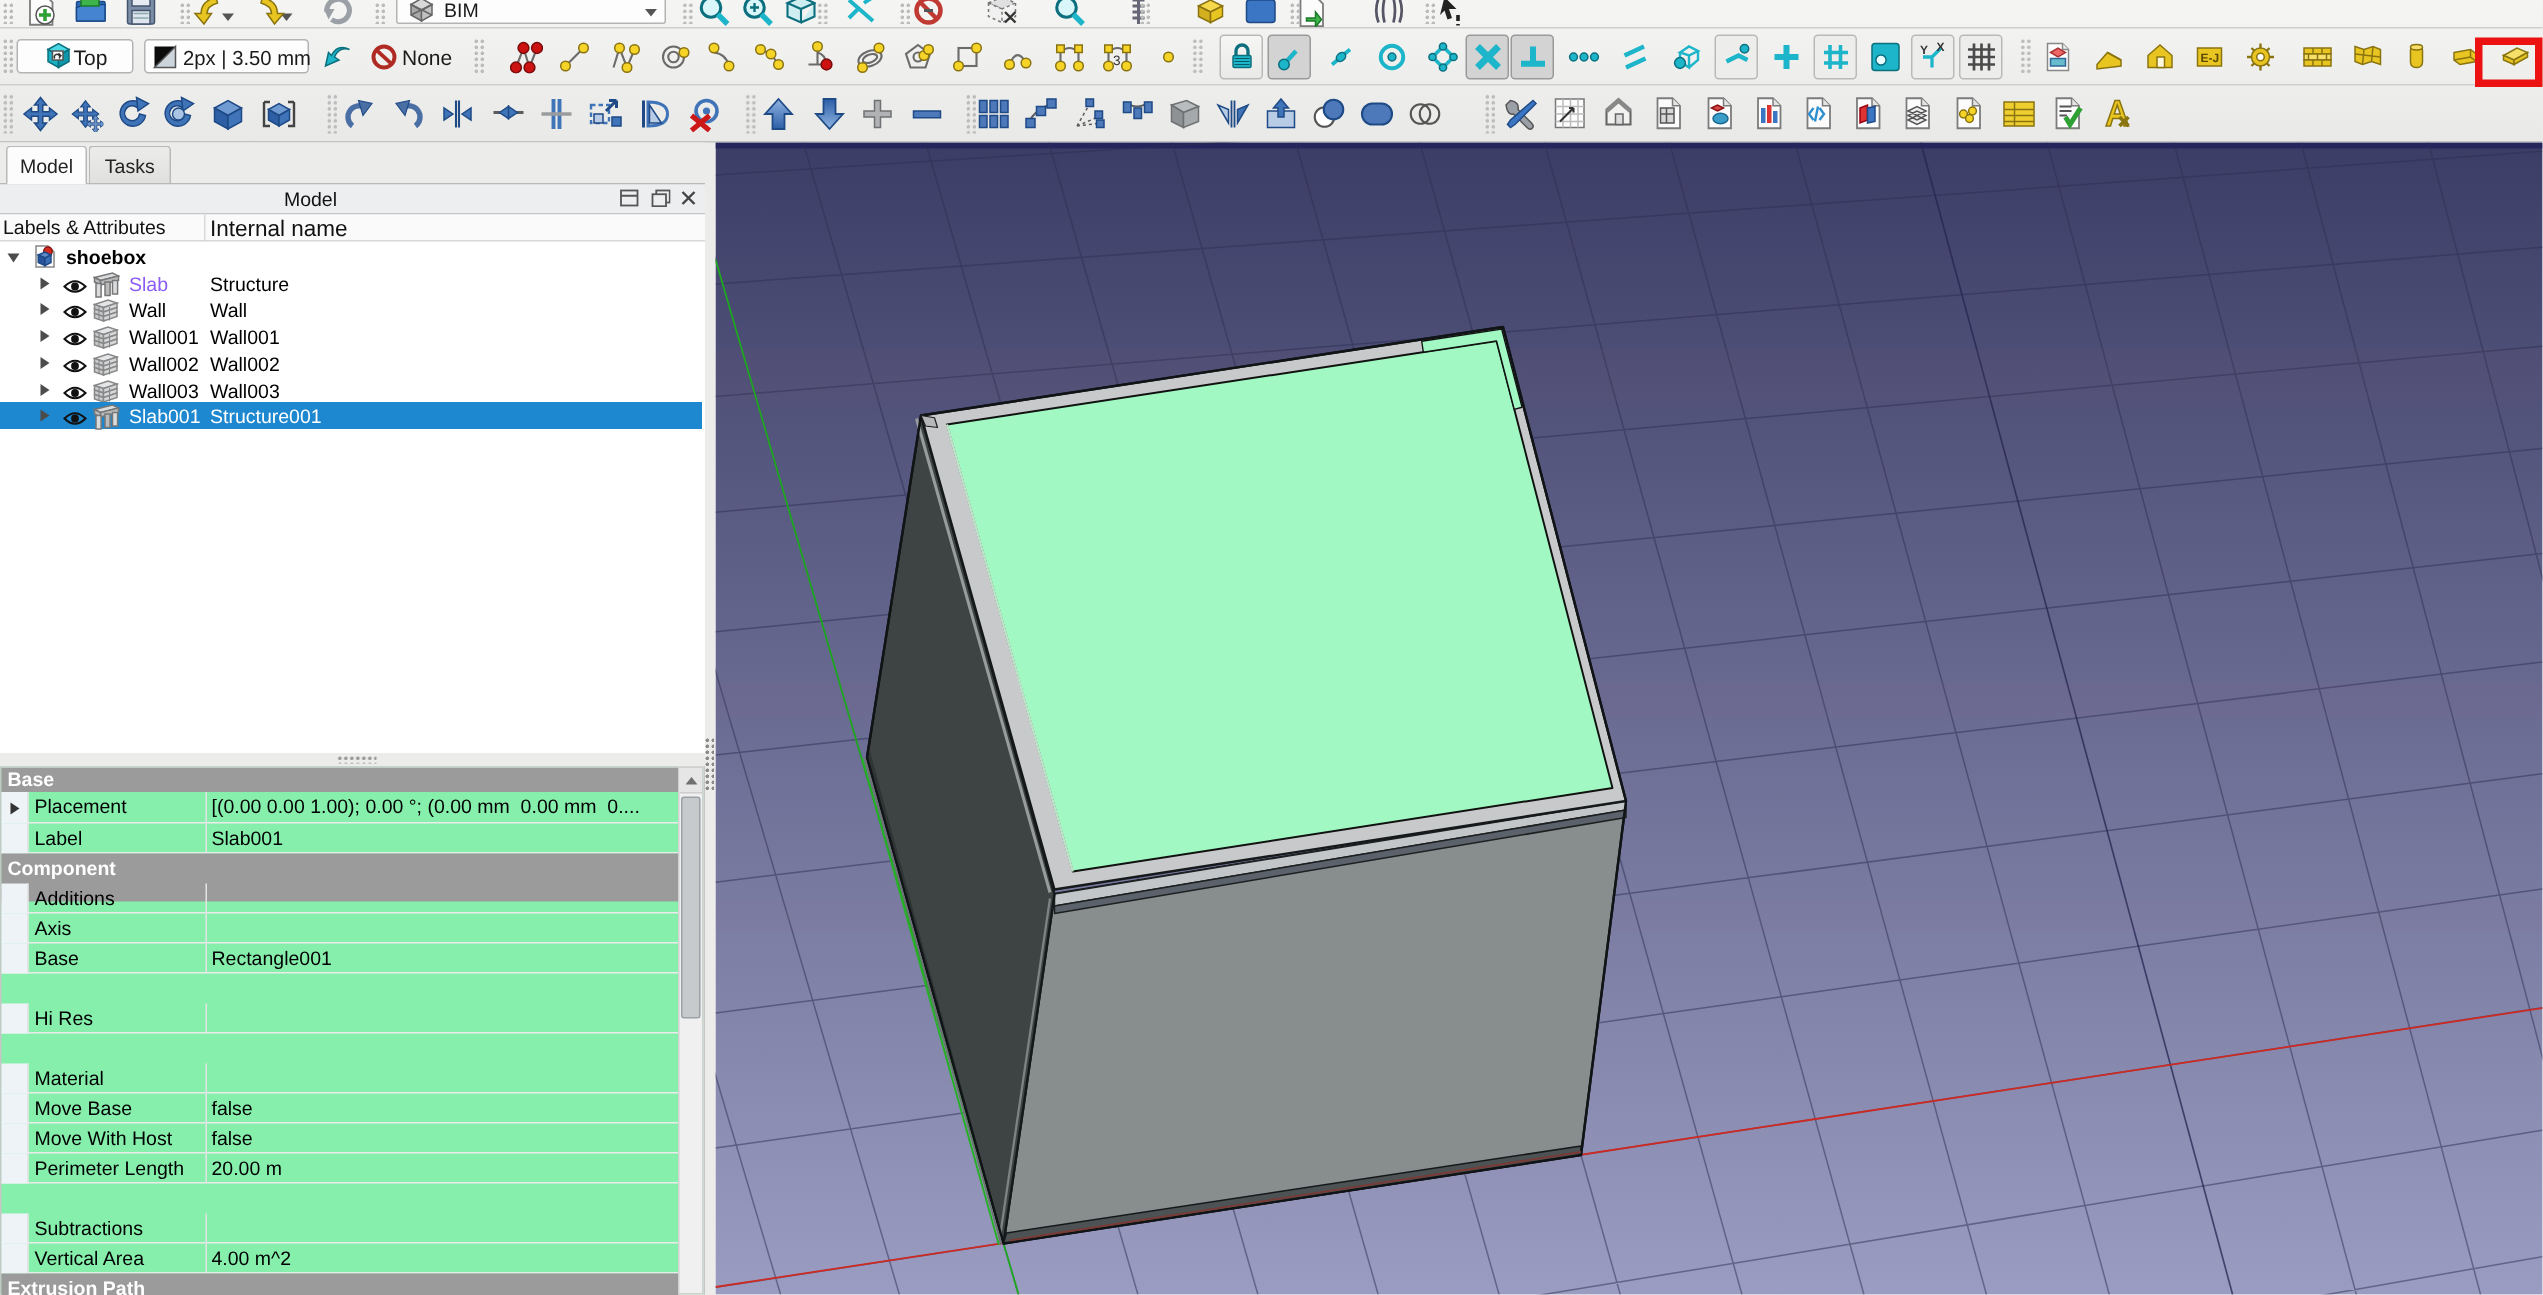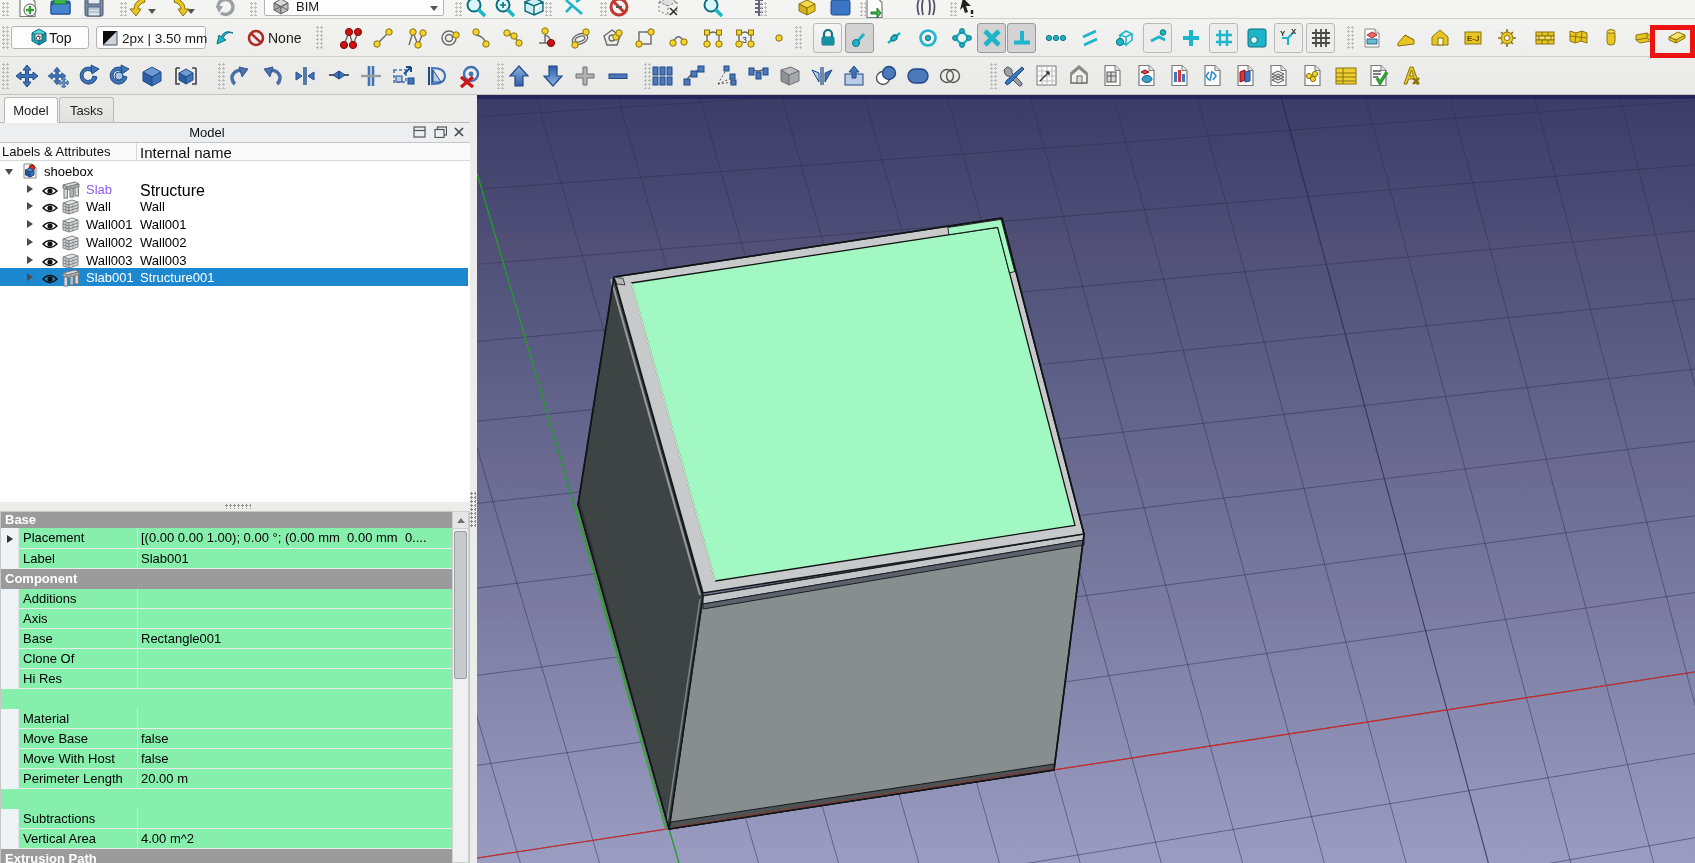--- a/index.html
+++ b/index.html
@@ -5,21 +5,21 @@
 .abs{position:absolute}
 #toolbars{position:absolute;left:0;top:0;width:1695px;height:95px;background:linear-gradient(#f5f5f4,#ededec 60%,#e9e9e8)}
 .tb-sep{position:absolute;left:0;width:1695px;height:1px;background:#cecfce}
 .grip{position:absolute;width:7px;background-image:radial-gradient(circle at 1.5px 1.5px,#bcbcbc 1.1px,transparent 1.3px);background-size:4px 4px}
 .btn{position:absolute;background:#fdfdfd;border:1px solid #b4b4b4;border-radius:3px}
 .fbtn{position:absolute;width:29px;height:30px;border:1px solid #b9b9b8;border-radius:3px;background:linear-gradient(#f6f6f5,#e9e9e7)}
 .fbtn.pressed{background:#d2d3d2;border-color:#9a9a9a}
 .lbl{position:absolute;color:#1a1a1a;font-size:14px;white-space:nowrap}
 #leftpanel{position:absolute;left:0;top:95px;width:470px;height:768px;background:#ececeb}
 .tab{position:absolute;top:2px;height:25px;border:1px solid #b9b9b9;border-bottom:none;border-radius:3px 3px 0 0;font-size:13px;color:#232323;text-align:center;line-height:25px}
-.ghdr{position:absolute;left:0;width:452px;height:20px;background:#9b9b9b;color:#fff;font-weight:bold;font-size:13px;padding-left:4px;line-height:19px}
+.ghdr{position:absolute;left:0;width:452px;height:32px;background:#9b9b9b;color:#fff;font-weight:bold;font-size:13px;padding-left:4px;line-height:19px}
 .prow{position:absolute;left:0;width:452px;height:20px;border-bottom:1px solid #ebebeb;font-size:13px;color:#000}
 .pname{position:absolute;left:22px;top:2px}
 .pval{position:absolute;left:140px;top:2px}
 #viewport{position:absolute;left:477px;top:95px;width:1218px;height:768px}
 #redbox{position:absolute;left:1650px;top:25px;width:45px;height:33px;border:5px solid #ec1212;z-index:40}
 </style></head><body>
 <div id="toolbars">
     <div class="tb-sep" style="top:18px"></div>
     <div class="tb-sep" style="top:56px"></div>
     <div class="tb-sep" style="top:94px;background:#c2c2c2"></div>
@@ -605,38 +605,38 @@
       <svg class="abs" style="left:4px;top:25px" width="10" height="8" viewBox="0 0 10 8">
         <path d="M1 1 L9 1 L5 7 Z" fill="#4c4c4c"></path>
       </svg>
       <svg class="abs" style="left:22px;top:20px" width="16" height="16" viewBox="0 0 16 16">
         <path d="M2 1 h8 l4 4 v10 h-12 Z" fill="#fcfcfc" stroke="#888"></path>
         <circle cx="10" cy="4.5" r="2.8" fill="#d42a1e" stroke="#8a130c"></circle>
         <path d="M3.5 7 L8 5 L12 7 L8 9 Z" fill="#5f8cc8" stroke="#1e4a86"></path>
         <path d="M3.5 7 V12 L8 14 V9 Z" fill="#27529c" stroke="#1e4a86"></path>
         <path d="M12 7 V12 L8 14 V9 Z" fill="#3b6fb5" stroke="#1e4a86"></path>
       </svg>
-      <div class="abs" style="left:44px;top:21px;font-size:13px;font-weight:normal;color:#000">shoebox</div>
+      <div class="abs" style="left:44px;top:21px;font-size:13px;font-weight:bold;color:#000">shoebox</div>
       <svg class="abs" style="left:26px;top:40.7px" width="8" height="10" viewBox="0 0 8 10">
         <path d="M1 1 L7 5 L1 9 Z" fill="#4c4c4c"></path>
       </svg>
       <svg class="abs" style="left:42px;top:41.7px" width="16" height="12" viewBox="0 0 16 12">
         <path d="M1 6 Q8 -1 15 6 Q8 13 1 6 Z" fill="none" stroke="#111" stroke-width="1.4"></path>
         <circle cx="8" cy="6" r="2.6" fill="#111"></circle>
       </svg>
       <svg class="abs" style="left:62px;top:37.7px" width="18" height="18" viewBox="0 0 18 18">
         <path d="M1 4 L13 1 L17 3 L5 6 Z" fill="#d9dbdd" stroke="#777"></path>
         <path d="M1 4 L1 7 L5 9 L5 6 Z" fill="#b9bbbd" stroke="#777"></path>
         <path d="M5 9 L17 6 L17 3 L5 6 Z" fill="#b9bbbd" stroke="#777"></path>
         <rect x="2" y="8" width="3.4" height="9" fill="#d9dbdd" stroke="#777"></rect>
         <rect x="8" y="7" width="3.4" height="9" fill="#b9bbbd" stroke="#777"></rect>
         <rect x="13" y="6" width="3.4" height="9" fill="#d9dbdd" stroke="#777"></rect>
       </svg>
       <div class="abs" style="left:86px;top:38.7px;font-size:13px;color:#8b5cf6">Slab</div>
-      <div class="abs" style="left:140px;top:38.7px;font-size:16px;color:#000">Structure</div>
+      <div class="abs" style="left:140px;top:38.7px;font-size:13px;color:#000">Structure</div>
       <svg class="abs" style="left:26px;top:58.4px" width="8" height="10" viewBox="0 0 8 10">
         <path d="M1 1 L7 5 L1 9 Z" fill="#4c4c4c"></path>
       </svg>
       <svg class="abs" style="left:42px;top:59.4px" width="16" height="12" viewBox="0 0 16 12">
         <path d="M1 6 Q8 -1 15 6 Q8 13 1 6 Z" fill="none" stroke="#111" stroke-width="1.4"></path>
         <circle cx="8" cy="6" r="2.6" fill="#111"></circle>
       </svg>
       <svg class="abs" style="left:62px;top:55.4px" width="18" height="18" viewBox="0 0 18 18">
         <path d="M1 5 L10 2 L16 4 L7 7 Z" fill="#e3e5e7" stroke="#888"></path>
         <path d="M1 5 V8 L7 10 V7 Z" fill="#c9cbcd" stroke="#888"></path>
@@ -752,25 +752,20 @@
       </div>
       <div class="prow" style="top:97px;height:20px">
         <div class="abs" style="left:0;top:0;width:18px;height:20px;background:#eef3f8;border-right:1px solid #e4e4e4"></div>
         <div class="pname">Axis</div>
         <div class="abs" style="left:136px;top:0;width:1px;height:20px;background:#e4e4e4"></div>
       </div>
       <div class="prow" style="top:117px;height:20px">
         <div class="abs" style="left:0;top:0;width:18px;height:20px;background:#eef3f8;border-right:1px solid #e4e4e4"></div>
         <div class="pname">Base</div>
         <div class="pval">Rectangle001</div>
-        <div class="abs" style="left:136px;top:0;width:1px;height:20px;background:#e4e4e4"></div>
-      </div>
-      <div class="prow" style="top:137px;height:20px">
-        <div class="abs" style="left:0;top:0;width:18px;height:20px;background:#eef3f8;border-right:1px solid #e4e4e4"></div>
-        <div class="pname">Clone Of</div>
         <div class="abs" style="left:136px;top:0;width:1px;height:20px;background:#e4e4e4"></div>
       </div>
       <div class="prow" style="top:157px;height:20px">
         <div class="abs" style="left:0;top:0;width:18px;height:20px;background:#eef3f8;border-right:1px solid #e4e4e4"></div>
         <div class="pname">Hi Res</div>
         <div class="abs" style="left:136px;top:0;width:1px;height:20px;background:#e4e4e4"></div>
       </div>
       <div class="prow" style="top:197px;height:20px">
         <div class="abs" style="left:0;top:0;width:18px;height:20px;background:#eef3f8;border-right:1px solid #e4e4e4"></div>
         <div class="pname">Material</div>

